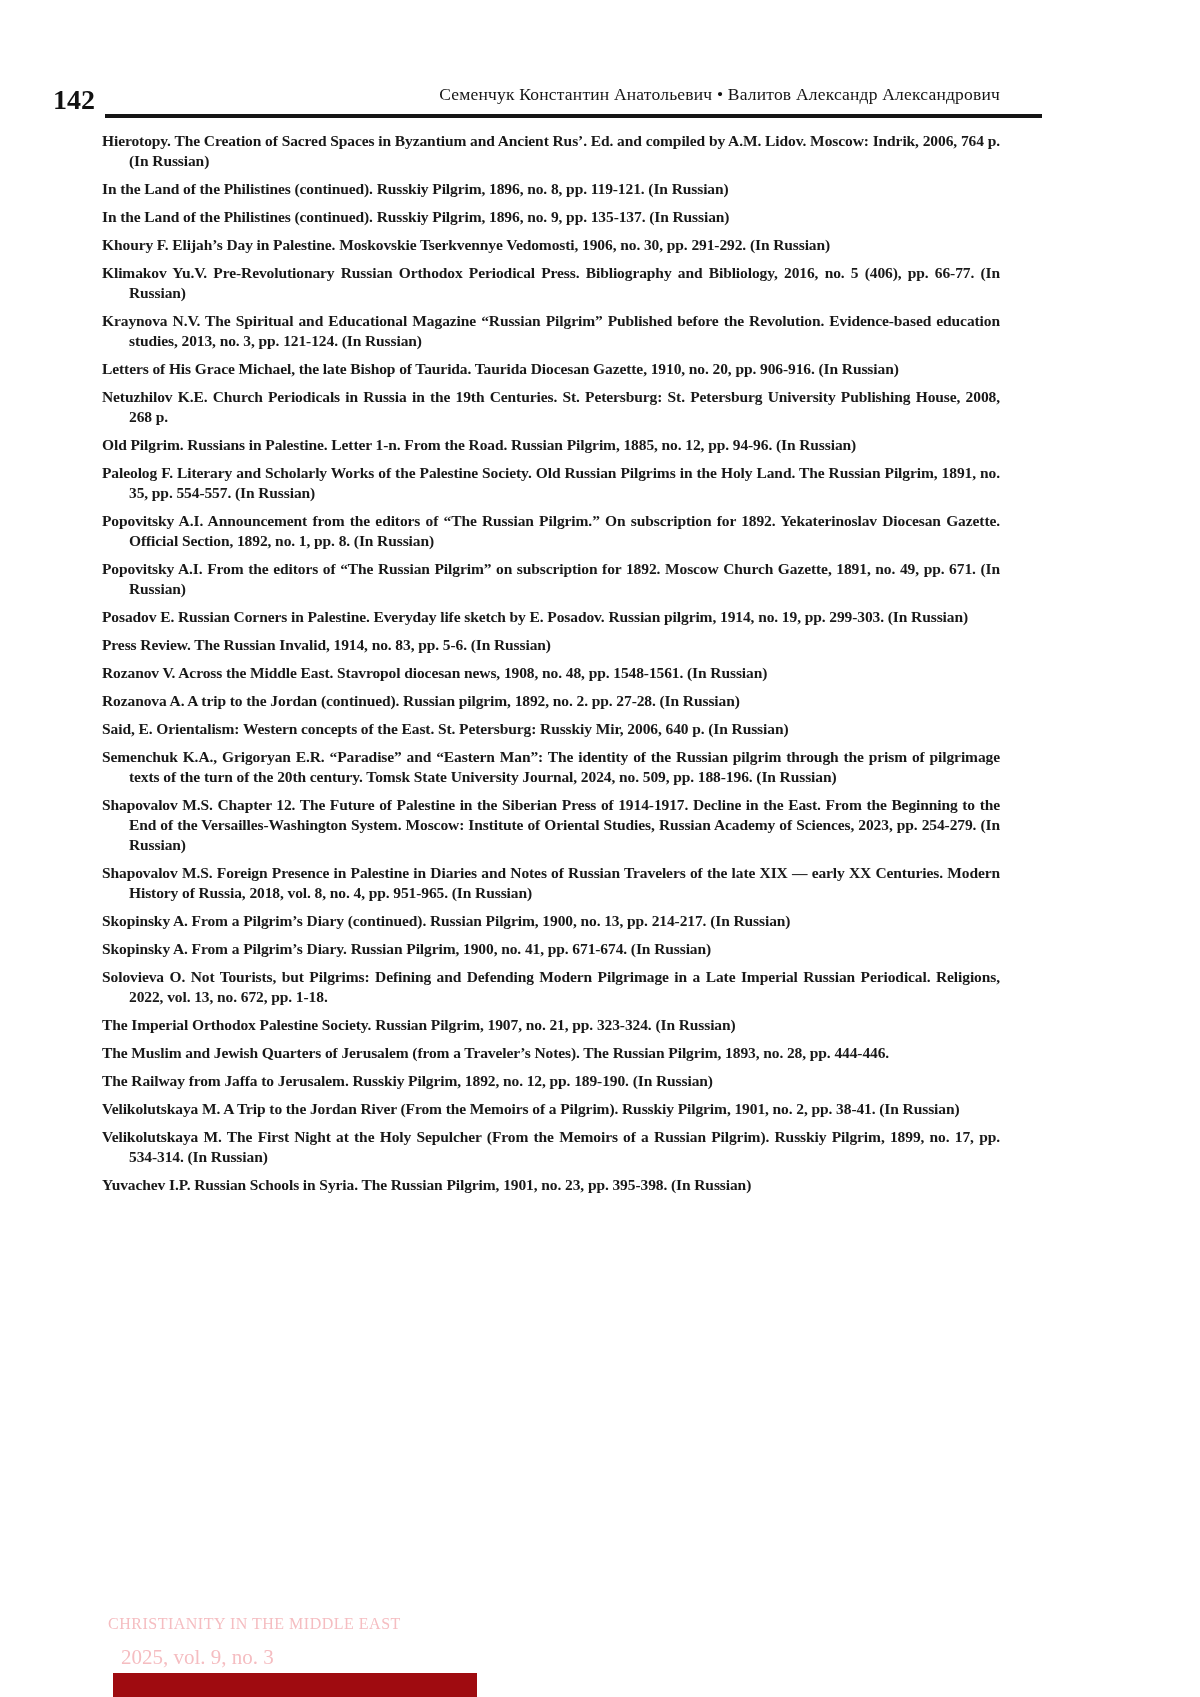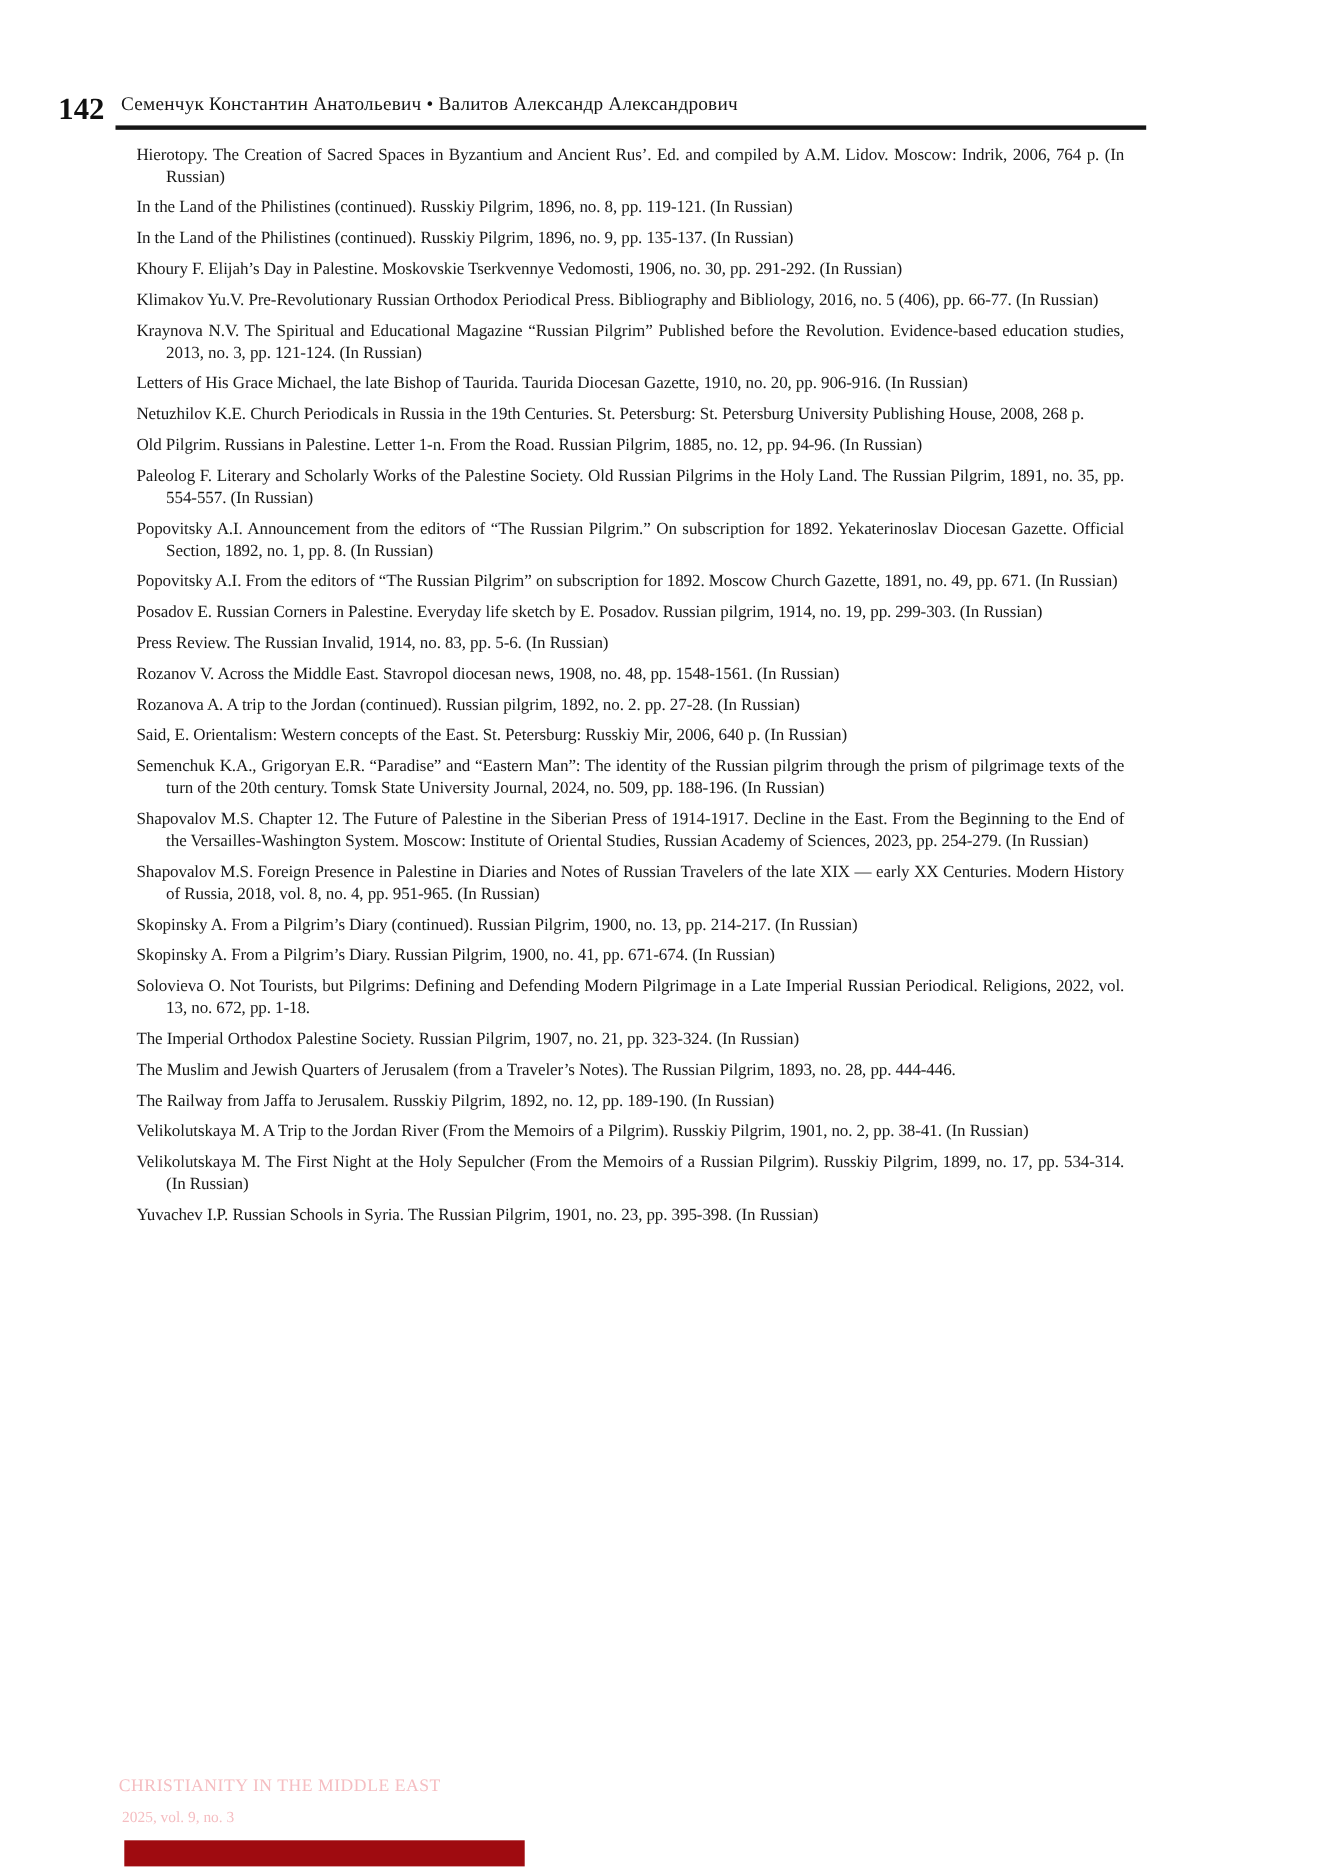--- a/index.html
+++ b/index.html
@@ -25,39 +25,40 @@
     font-size:28px;
     font-weight:bold;
     line-height:1;
     color:#111;
   }
   .running-title{
     position:absolute;
     left:110px;
     right:200px;
     top:84px;
-    text-align:left;
+    text-align:right;
     font-size:17.5px;
     letter-spacing:0.2px;
     color:#141414;
     white-space:nowrap;
   }
   .header-rule{
     position:absolute;
     left:105px;
     top:114px;
     width:937px;
     height:4px;
     background:#151515;
   }
   .reference-list{
     position:absolute;
-    left:124px;
+    left:102px;
     top:131px;
     width:898px;
+    font-weight:bold;
   }
   .ref{
     font-size:15.5px;
     line-height:20px;
     letter-spacing:-0.1px;
     text-align:justify;
     padding-left:27px;
     text-indent:-27px;
     margin-bottom:8px;
     color:#191919;
@@ -66,23 +67,23 @@
     position:absolute;
     left:108px;
     top:1615px;
     font-size:16px;
     letter-spacing:0.5px;
     color:var(--footer-text);
     white-space:nowrap;
   }
   .issue-line{
     position:absolute;
-    left:111px;
+    left:121px;
     top:1645px;
-    font-size:14px;
+    font-size:21px;
     color:var(--footer-text);
     white-space:nowrap;
   }
   .footer-bar{
     position:absolute;
     left:113px;
     top:1673px;
     width:364px;
     height:24px;
     background:var(--footer-bar);

